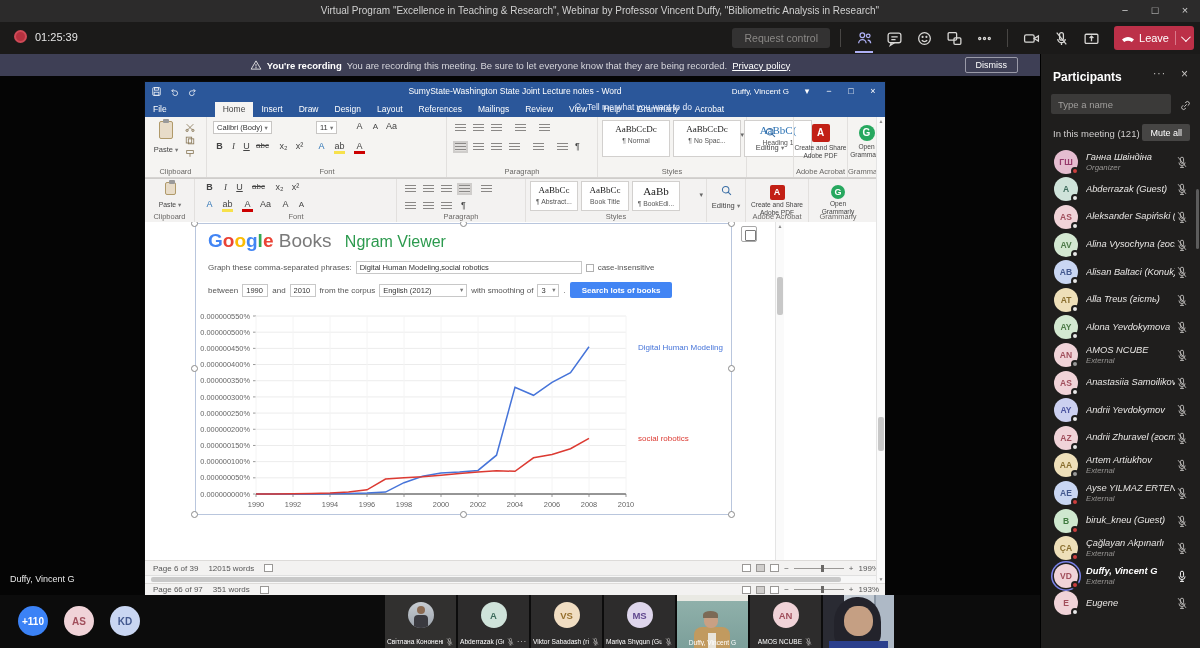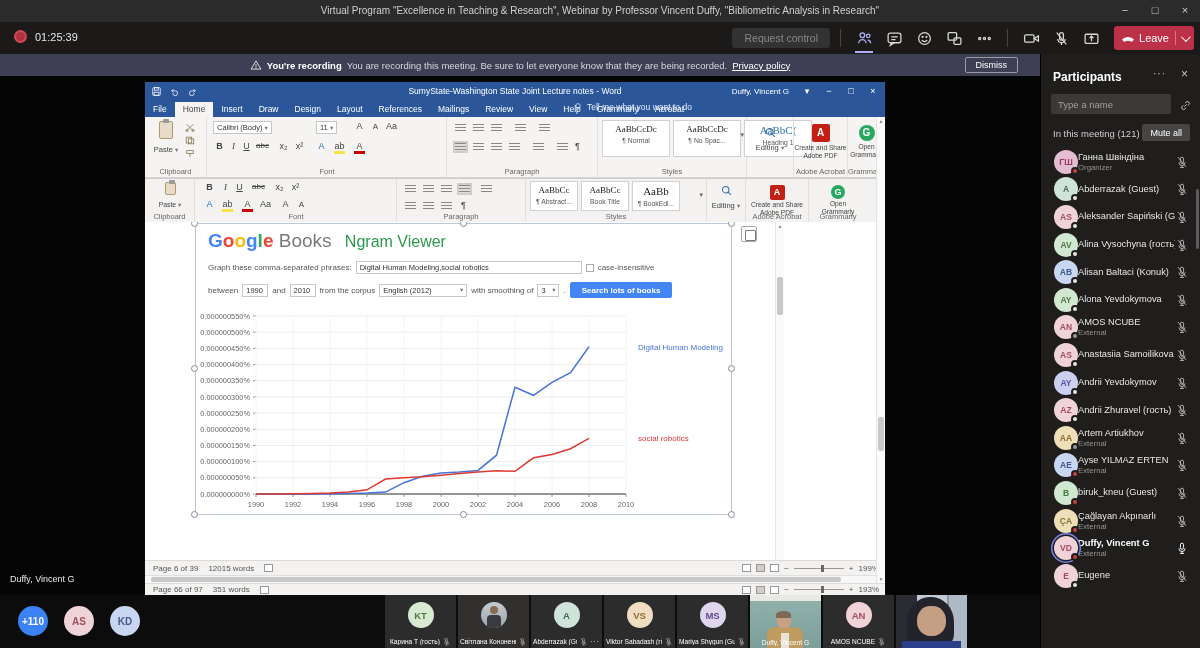--- a/index.html
+++ b/index.html
@@ -44,21 +44,21 @@
   .word{position:absolute;left:145px;top:6px;width:740px;height:513px;background:#fff;box-shadow:0 0 0 1px #0a0a0a;}
   .wtitle{position:absolute;left:0;top:0;width:740px;height:18px;background:#2b579a;color:#fff;}
   .qat{position:absolute;left:6px;top:2px;display:flex;gap:7px;align-items:center;height:14px;}
   .qat svg{width:11px;height:11px;stroke:#fff;fill:none;stroke-width:1.1;}
   .wtitle-t{position:absolute;left:0;top:0;width:100%;text-align:center;font-size:8.5px;line-height:18px;pointer-events:none;}
   .wt-right{position:absolute;right:2px;top:0;height:18px;display:flex;align-items:center;gap:2px;}
   .wt-user{font-size:8px;margin-right:6px;}
   .wt-btn{width:20px;text-align:center;font-size:9px;line-height:18px;color:#fff;}
   .wtabs{position:absolute;left:0;top:18px;width:740px;height:17px;background:#2b579a;display:flex;align-items:flex-end;}
   .wtab{padding:2px 8px 3px 8px;font-size:8.5px;color:#fff;}
-  .wtab.active{background:#f5f4f2;color:#444;}
+  .wtab.active{background:#f5f4f2;color:#444;margin-left:40px;}
   .tellme{display:flex;align-items:center;gap:4px;color:#e8eefc;font-size:8.5px;padding:0 8px 3px 10px;}
   .tellme svg{width:10px;height:10px;stroke:#e8eefc;fill:none;stroke-width:1.2;}
   .wshare{position:absolute;right:6px;bottom:3px;display:flex;align-items:center;gap:3px;color:#fff;font-size:8.5px;}
   .wshare svg{width:10px;height:10px;stroke:#fff;fill:none;stroke-width:1.2;}
 
   .ribbon{position:absolute;left:0;width:740px;background:#f5f4f2;border-bottom:1px solid #d6d4d2;}
   .r1{top:35px;height:61px;}
   .r2{top:96px;height:45px;background:#f3f2f1;border-top:1px solid #cfcdcb;}
   .grp{position:absolute;top:0;bottom:0;border-right:1px solid #e2e0de;}
   .grp-label{position:absolute;left:0;right:0;bottom:1px;text-align:center;font-size:7.5px;color:#6a6866;}
@@ -165,21 +165,21 @@
   .p-search::placeholder{color:#a19f9d;}
   .p-link{position:absolute;right:8px;top:44px;}
   .p-link svg{width:13px;height:13px;stroke:#c8c6c4;fill:none;stroke-width:1.2;}
   .p-meet{position:absolute;left:12px;top:74px;font-size:9.5px;color:#d0cece;}
   .p-mute{position:absolute;right:10px;top:70px;height:17px;background:#464544;color:#fff;border:none;border-radius:2px;font-size:9px;padding:0 8px;}
   .plist{position:absolute;left:0;top:94px;width:160px;}
   .prow{position:relative;height:27.6px;display:flex;align-items:center;padding-left:13px;}
   .pav{position:relative;width:24px;height:24px;border-radius:50%;flex:none;display:flex;align-items:center;justify-content:center;font-size:8.5px;font-weight:bold;}
   .pav.ring{box-shadow:0 0 0 1.5px #1f1e1d,0 0 0 3px #7b83eb;}
   .pdot{position:absolute;right:-1px;bottom:-1px;width:8px;height:8px;border-radius:50%;border:2px solid #1f1e1d;}
-  .pinfo{flex:1;margin-left:0;overflow:hidden;display:flex;flex-direction:column;justify-content:center;}
+  .pinfo{flex:1;margin-left:8px;overflow:hidden;display:flex;flex-direction:column;justify-content:center;font-style:italic;}
   .pname{font-size:9.3px;color:#e8e6e4;white-space:nowrap;overflow:hidden;line-height:11px;}
   .pname.em{font-weight:bold;color:#fff;}
   .psub{font-size:7.8px;color:#979593;line-height:9px;}
   .psub:empty{display:none;}
   .mic{width:14px;height:14px;flex:none;margin-right:12px;}
   .mic rect,.mic path,.mic line{fill:none;stroke:#b8b6b4;stroke-width:1.1;}
   .mic .slash{display:none;}
   .mic.muted .slash{display:inline;}
   .mic.live rect,.mic.live path{stroke:#fff;}
   .trow .mic{width:9px;height:9px;margin:0;}
@@ -693,35 +693,20 @@
         </span>
         <span class="ocir" style="background: rgb(240, 211, 216); color: rgb(161, 79, 92);">
           <span>AS</span>
         </span>
         <span class="ocir" style="background: rgb(201, 214, 242); color: rgb(68, 89, 143);">
           <span>KD</span>
         </span>
       </span>
     <span class="tiles">
 
-        <span class="tile avatar">
-          <span class="tav" style="background: rgb(217, 234, 211); color: rgb(78, 122, 58);">
-            <span>KT</span>
-          </span>
-
-          <span class="trow">
-            <span class="tname">Карина Т (гость)</span>
-            <svg class="mic muted" viewBox="0 0 16 16">
-              <rect x="6.2" y="2.5" width="3.6" height="7" rx="1.8"></rect>
-              <path d="M4.5 8.5a3.5 3.5 0 0 0 7 0M8 12v2.2M5.8 14.2h4.4"></path>
-              <line class="slash" x1="3.5" y1="2.5" x2="12.5" y2="13.5"></line>
-            </svg>
-
-          </span>
-        </span>
         <span class="tile photo-woman">
 
           <span class="scene pho">
             <span class="ph-c">
               <span class="ph-head"></span>
               <span class="ph-body"></span>
             </span>
           </span>
           <span class="trow">
             <span class="tname">Світлана Кононенко</span>
@@ -905,20 +890,35 @@
             <span class="pname">Alisan Baltaci (Konuk)</span>
 
           </span>
           <svg class="mic muted" viewBox="0 0 16 16">
             <rect x="6.2" y="2.5" width="3.6" height="7" rx="1.8"></rect>
             <path d="M4.5 8.5a3.5 3.5 0 0 0 7 0M8 12v2.2M5.8 14.2h4.4"></path>
             <line class="slash" x1="3.5" y1="2.5" x2="12.5" y2="13.5"></line>
           </svg>
         </div>
         <div class="prow">
+          <span class="pav" style="background: rgb(238, 223, 185); color: rgb(138, 111, 47);">
+            <span>AT</span>
+            <span class="pdot" style="background: rgb(232, 232, 232);"></span>
+          </span>
+          <span class="pinfo">
+            <span class="pname">Alla Treus (гість)</span>
+
+          </span>
+          <svg class="mic muted" viewBox="0 0 16 16">
+            <rect x="6.2" y="2.5" width="3.6" height="7" rx="1.8"></rect>
+            <path d="M4.5 8.5a3.5 3.5 0 0 0 7 0M8 12v2.2M5.8 14.2h4.4"></path>
+            <line class="slash" x1="3.5" y1="2.5" x2="12.5" y2="13.5"></line>
+          </svg>
+        </div>
+        <div class="prow">
           <span class="pav" style="background: rgb(211, 232, 209); color: rgb(76, 122, 72);">
             <span>AY</span>
             <span class="pdot" style="background: rgb(232, 232, 232);"></span>
           </span>
           <span class="pinfo">
             <span class="pname">Alona Yevdokymova</span>
 
           </span>
           <svg class="mic muted" viewBox="0 0 16 16">
             <rect x="6.2" y="2.5" width="3.6" height="7" rx="1.8"></rect>

